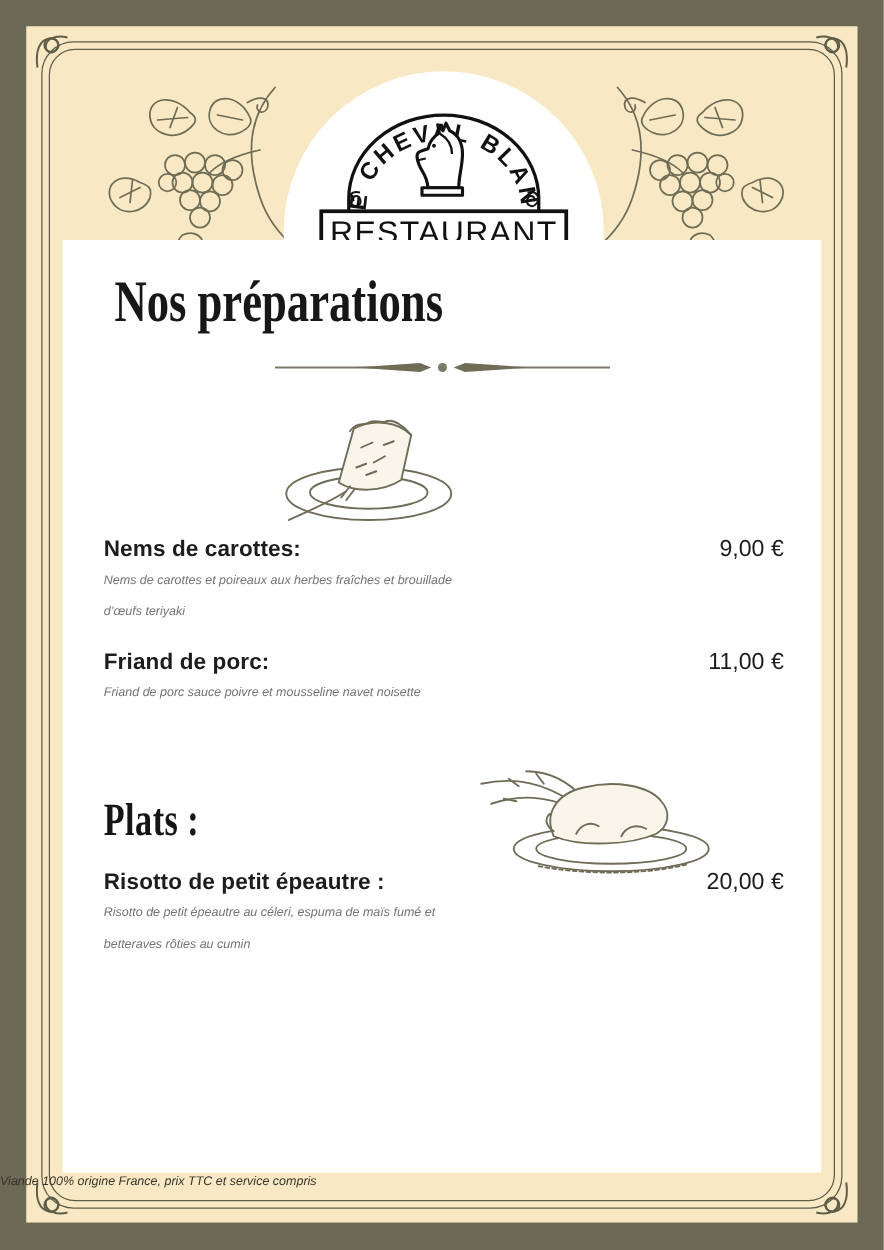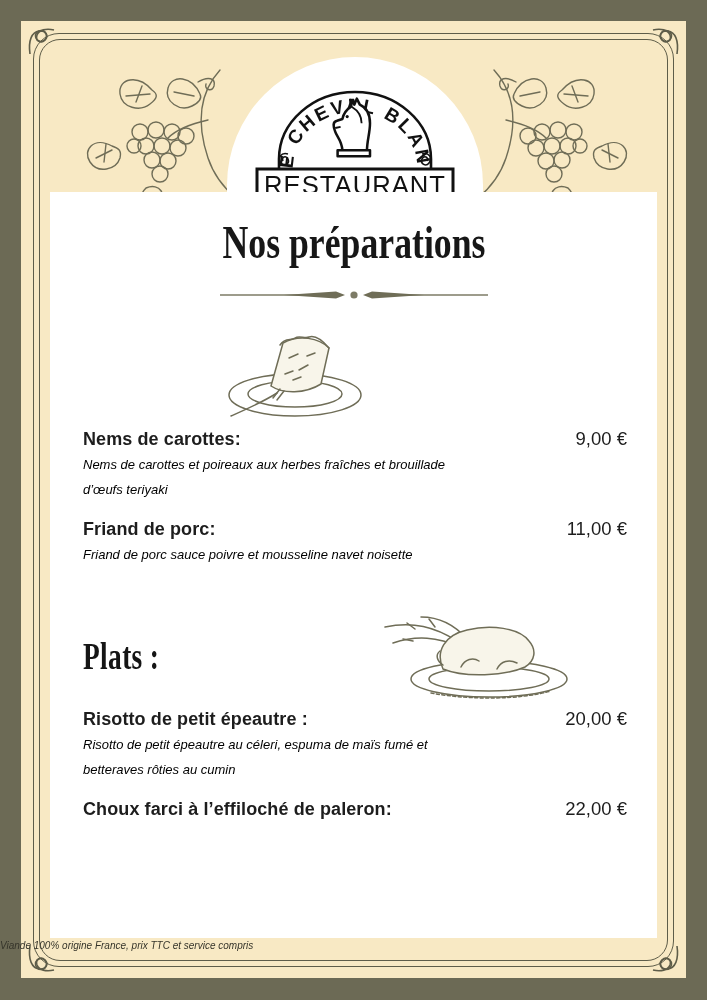--- a/index.html
+++ b/index.html
@@ -22,39 +22,39 @@
   
   .grapes{position:absolute;top:64px;}
   .grapes.left{left:82px;}
   .grapes.right{left:472px;transform:scaleX(-1);}
   
   .arch{position:absolute;left:227px;top:57px;width:256px;height:136px;
         background:#ffffff;border-radius:128px 128px 0 0;}
   .arch svg{position:absolute;left:21px;top:12px;}
   
   .card{position:absolute;left:50px;top:192px;width:607px;height:746px;background:#ffffff;}
-  .menu-title{position:absolute;top:24px;left:0;right:0;text-align:center;
+  .menu-title{position:absolute;top:24px;left:0;right:0;text-align:left;
       font-family:"Liberation Serif",serif;font-weight:700;font-size:47px;line-height:52px;color:#171717;}
   .menu-title span{display:inline-block;transform:scaleX(.76);transform-origin:center;}
   .divider{position:absolute;top:95px;left:50%;transform:translateX(-50%);}
   .sec-head{position:absolute;left:33px;font-family:"Liberation Serif",serif;font-weight:700;
       font-size:37px;line-height:42px;color:#151515;}
   .sec-head span{display:inline-block;transform:scaleX(.74);transform-origin:left center;letter-spacing:.5px;}
   .sec-head.entrees{top:172px;}
   .sec-head.plats{top:444px;}
   .illus{position:absolute;}
   .illus.pie{left:169px;top:136px;}
   .illus.chicken{left:327px;top:419px;}
   .items{position:absolute;left:33px;right:30px;}
   .items.entrees{top:234px;}
-  .items.plats{top:514px;}
+  .items.plats{top:500px;}
   .mi-row{display:flex;justify-content:space-between;align-items:baseline;line-height:25px;}
   .mi-name{font-size:18px;font-weight:700;color:#1d1d1d;letter-spacing:.1px;}
   .mi-price{font-size:18.5px;font-weight:500;color:#1d1d1d;white-space:nowrap;}
-  .mi-desc{font-size:13px;font-style:italic;color:#000000;line-height:25px;
+  .mi-desc{font-size:10px;font-style:italic;color:#737373;line-height:25px;
       white-space:pre-line;max-width:505px;}
   .mi{margin:0 0 0 0;}
   .mi.gap{margin-bottom:14px;}
   .footer-note{position:absolute;left:0;right:0;top:940px;text-align:left;
       font-size:10px;font-style:italic;color:#35342a;}
 </style>
 </head>
 <body>
 
 <div class="page">
@@ -251,24 +251,20 @@
       <div class="mi">
         <div class="mi-row">
           <span class="mi-name">Risotto de petit épeautre :</span>
           <span class="mi-price">20,00 €</span>
         </div>
         <div class="mi-desc">Risotto de petit épeautre au céleri, espuma de maïs fumé et
 betteraves rôties au cumin</div>
       </div>
       <div class="mi gap"></div>
       <div class="mi">
-        <div class="mi-row">
-          <span class="mi-name">Choux farci à l’effiloché de paleron:</span>
-          <span class="mi-price">22,00 €</span>
-        </div>
       </div>
     </div>
 
   </div>
 
   <div class="footer-note">Viande 100% origine France, prix TTC et service compris</div>
 
 </div>
 
 </body></html>

